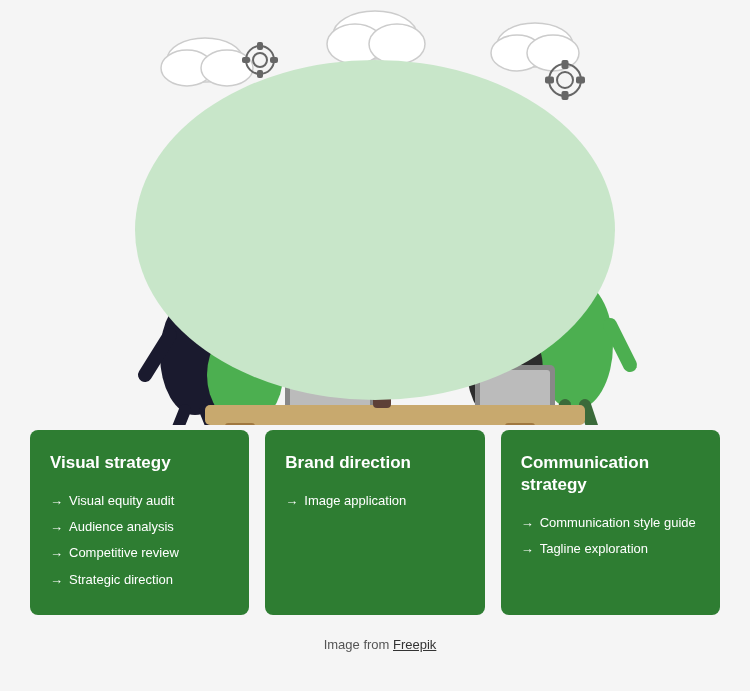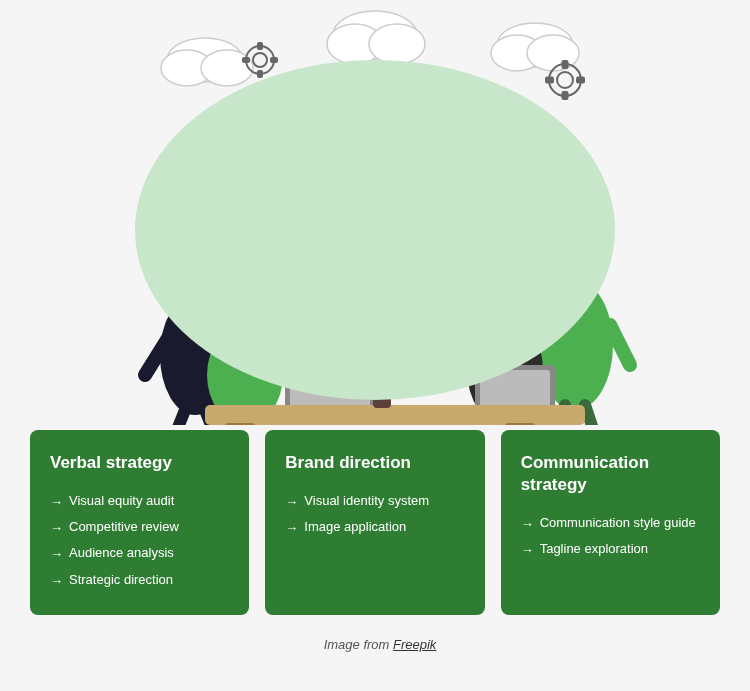--- a/index.html
+++ b/index.html
@@ -89,21 +89,20 @@
       flex-shrink: 0;
       margin-top: 0px;
     }
 
     
     .footer {
       text-align: center;
       padding: 12px 0 8px 10px;
       font-size: 13px;
       color: #555;
-      font-style: italic;
     }
 
     .footer a {
       color: #333;
       text-decoration: underline;
     }
 
     
     .scene-svg {
       width: 600px;
@@ -253,33 +252,32 @@
       <ellipse cx="307" cy="365" rx="20" ry="28" fill="#4caf50" opacity="0.7"></ellipse>
       <ellipse cx="295" cy="355" rx="15" ry="22" fill="#4caf50" opacity="0.6"></ellipse>
       <ellipse cx="320" cy="355" rx="15" ry="22" fill="#4caf50" opacity="0.6"></ellipse>
 
     </svg>
   </div>
 
   <div class="cards-area">
 
     <div class="card">
-      <div class="card-title">Verbal strategy</div>
+      <div class="card-title">Visual strategy</div>
       <ul class="card-list">
         <li>Visual equity audit</li>
+        <li>Audience analysis</li>
         <li>Competitive review</li>
-        <li>Audience analysis</li>
         <li>Strategic direction</li>
       </ul>
     </div>
 
     <div class="card">
       <div class="card-title">Brand direction</div>
       <ul class="card-list">
-        <li>Visual identity system</li>
         <li>Image application</li>
       </ul>
     </div>
 
     <div class="card">
       <div class="card-title">Communication strategy</div>
       <ul class="card-list">
         <li>Communication style guide</li>
         <li>Tagline exploration</li>
       </ul>

